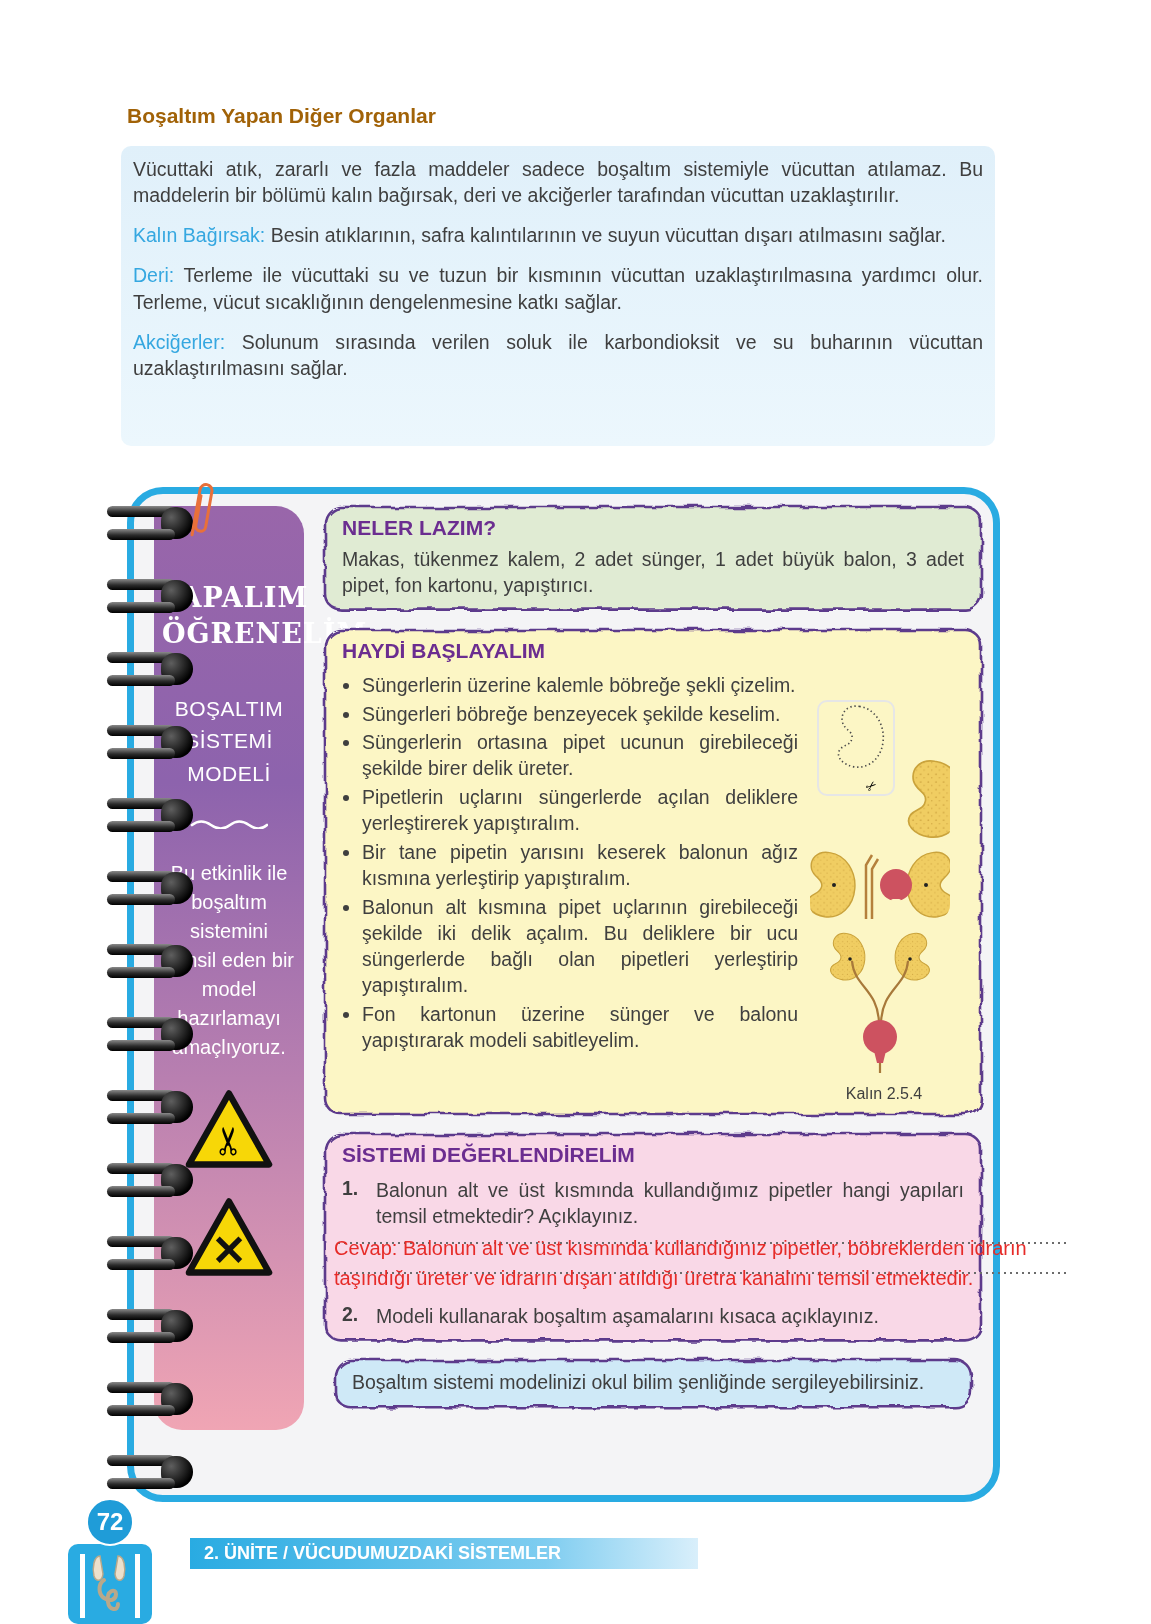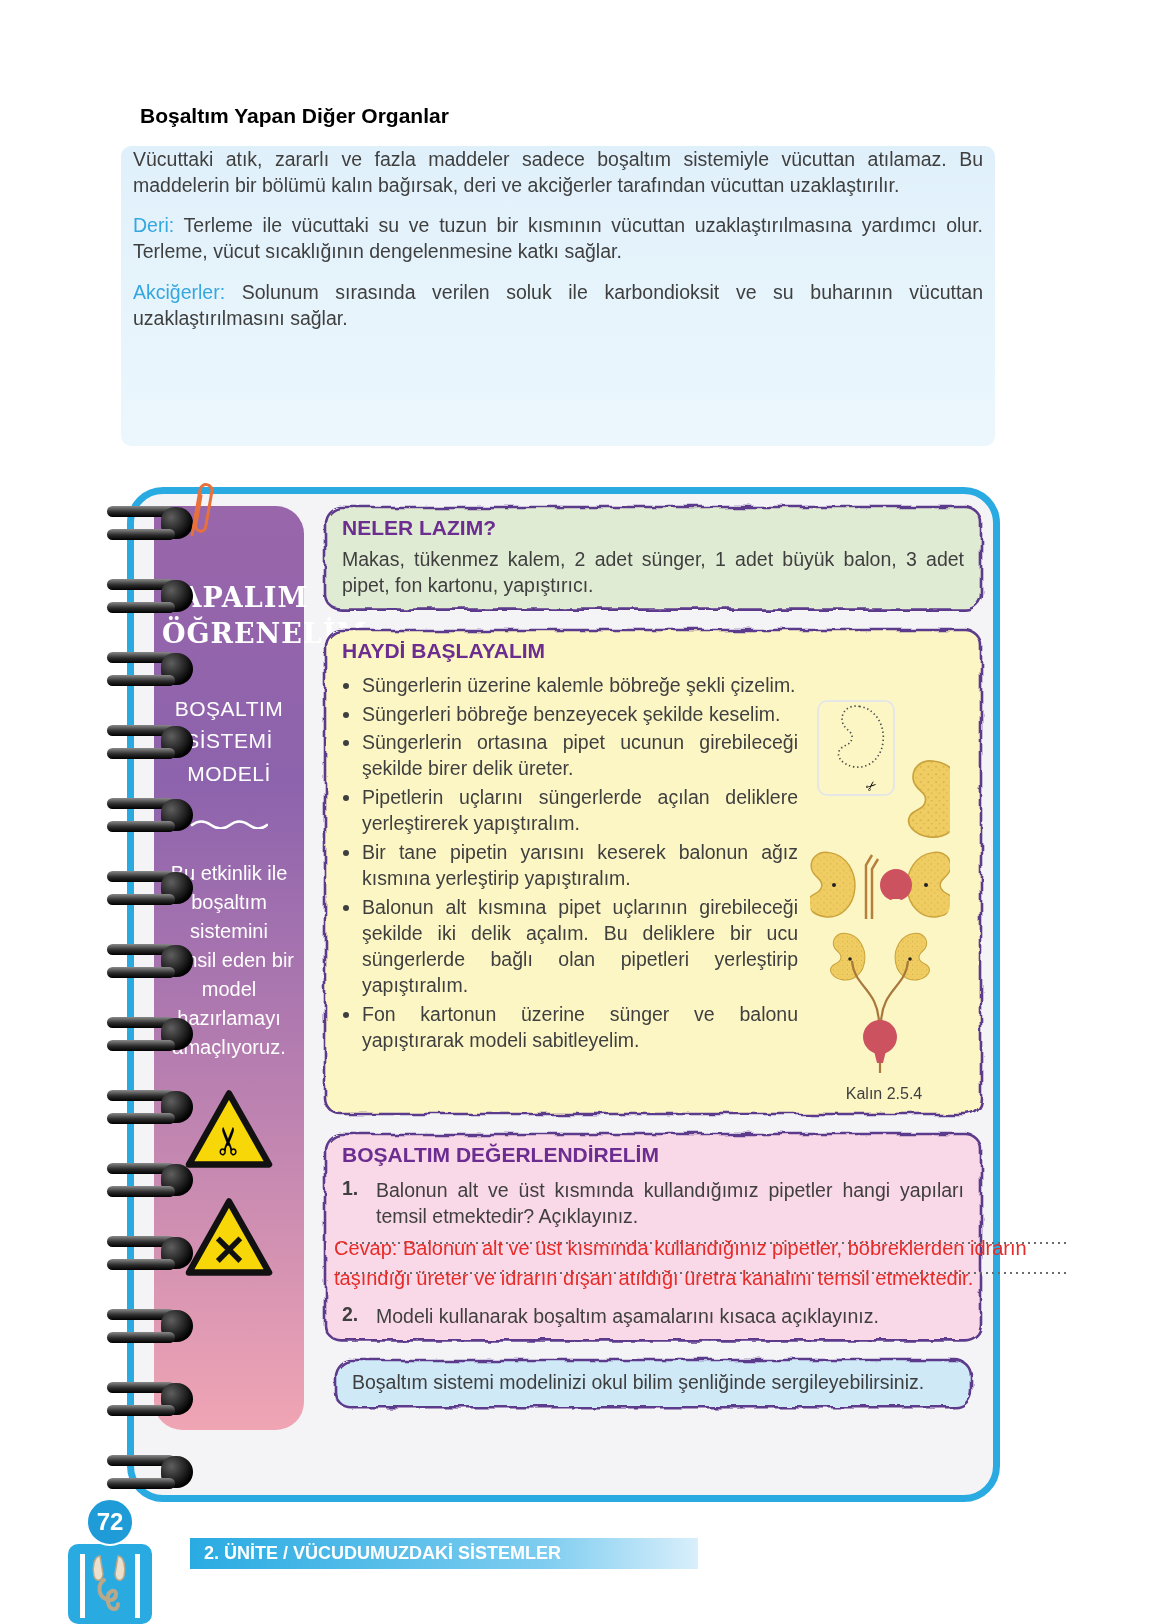--- a/index.html
+++ b/index.html
@@ -1,24 +1,24 @@
 <!DOCTYPE html>
 <html><head>
 <meta charset="utf-8">
 <style>
   html,body{margin:0;padding:0;background:#fff;}
   .page{position:relative;width:1151px;height:1624px;background:#ffffff;
         font-family:"Liberation Sans", sans-serif;color:#3f3f3f;overflow:hidden;}
 
   
-  .doc-title{position:absolute;left:140px;top:104px;width:860px;
-             font-size:21px;font-weight:bold;color:#000000;}
+  .doc-title{position:absolute;left:127px;top:104px;width:860px;
+             font-size:21px;font-weight:bold;color:#a16207;}
   .intro-panel{position:absolute;left:121px;top:146px;width:874px;height:300px;
                background:linear-gradient(180deg,#e0f0fa 0%,#ecf7fd 100%);
-               border-radius:10px;padding:0 12px;box-sizing:border-box;}
+               border-radius:10px;padding:10px 12px;box-sizing:border-box;}
   .intro-panel p{margin:0 0 14px 0;font-size:19.5px;line-height:1.34;text-align:justify;}
   .organ-label{color:#35a7e0;}
 
   
   .activity{position:absolute;left:127px;top:487px;width:873px;height:1015px;
             box-sizing:border-box;border:7px solid #29abe2;border-radius:36px;
             background:#f4f4f6;}
 
   
   .ring{position:absolute;left:-27px;width:88px;height:34px;z-index:6;}
@@ -102,20 +102,24 @@
       <circle cx="6.5" cy="6.5" r="0.8" fill="#d2a843"></circle>
     </pattern>
   </defs>
 </svg>
 
 <div class="page">
 
   <div class="doc-title">Boşaltım Yapan Diğer Organlar</div>
   <div class="intro-panel">
     <p>Vücuttaki atık, zararlı ve fazla maddeler sadece boşaltım sistemiyle vücuttan atılamaz. Bu maddelerin bir bölümü kalın bağırsak, deri ve akciğerler tarafından vücuttan uzaklaştırılır.</p>
+    <p>
+      <span class="organ-label">Kalın Bağırsak:</span>
+      <span>Besin atıklarının, safra kalıntılarının ve suyun vücuttan dışarı atılmasını sağlar.</span>
+    </p>
     <p>
       <span class="organ-label">Deri:</span>
       <span>Terleme ile vücuttaki su ve tuzun bir kısmının vücuttan uzaklaştırılmasına yardımcı olur. Terleme, vücut sıcaklığının dengelenmesine katkı sağlar.</span>
     </p>
     <p>
       <span class="organ-label">Akciğerler:</span>
       <span>Solunum sırasında verilen soluk ile karbondioksit ve su buharının vücuttan uzaklaştırılmasını sağlar.</span>
     </p>
   </div>
 
@@ -269,21 +273,21 @@
             </div>
           </div>
         </div>
       </div>
 
       <div class="wavybox pink">
         <svg class="box-bg" aria-hidden="true">
             <rect filter="url(#wavyF)"></rect>
           </svg>
         <div class="box-content">
-          <p class="sec-title">BOŞALTIM DEĞERLENDİRELİM</p>
+          <p class="sec-title">SİSTEMİ DEĞERLENDİRELİM</p>
           <div class="question">
             <span class="q-num">1.</span>
             <span class="q-text">Balonun alt ve üst kısmında kullandığımız pipetler hangi yapıları temsil etmektedir? Açıklayınız.</span>
           </div>
           <div class="answer answer-1">Cevap: Balonun alt ve üst kısmında kullandığınız pipetler, böbreklerden idrarın taşındığı üreter ve idrarın dışarı atıldığı üretra kanalını temsil etmektedir.</div>
           <div class="question">
             <span class="q-num">2.</span>
             <span class="q-text">Modeli kullanarak boşaltım aşamalarını kısaca açıklayınız.</span>
           </div>
         </div>

